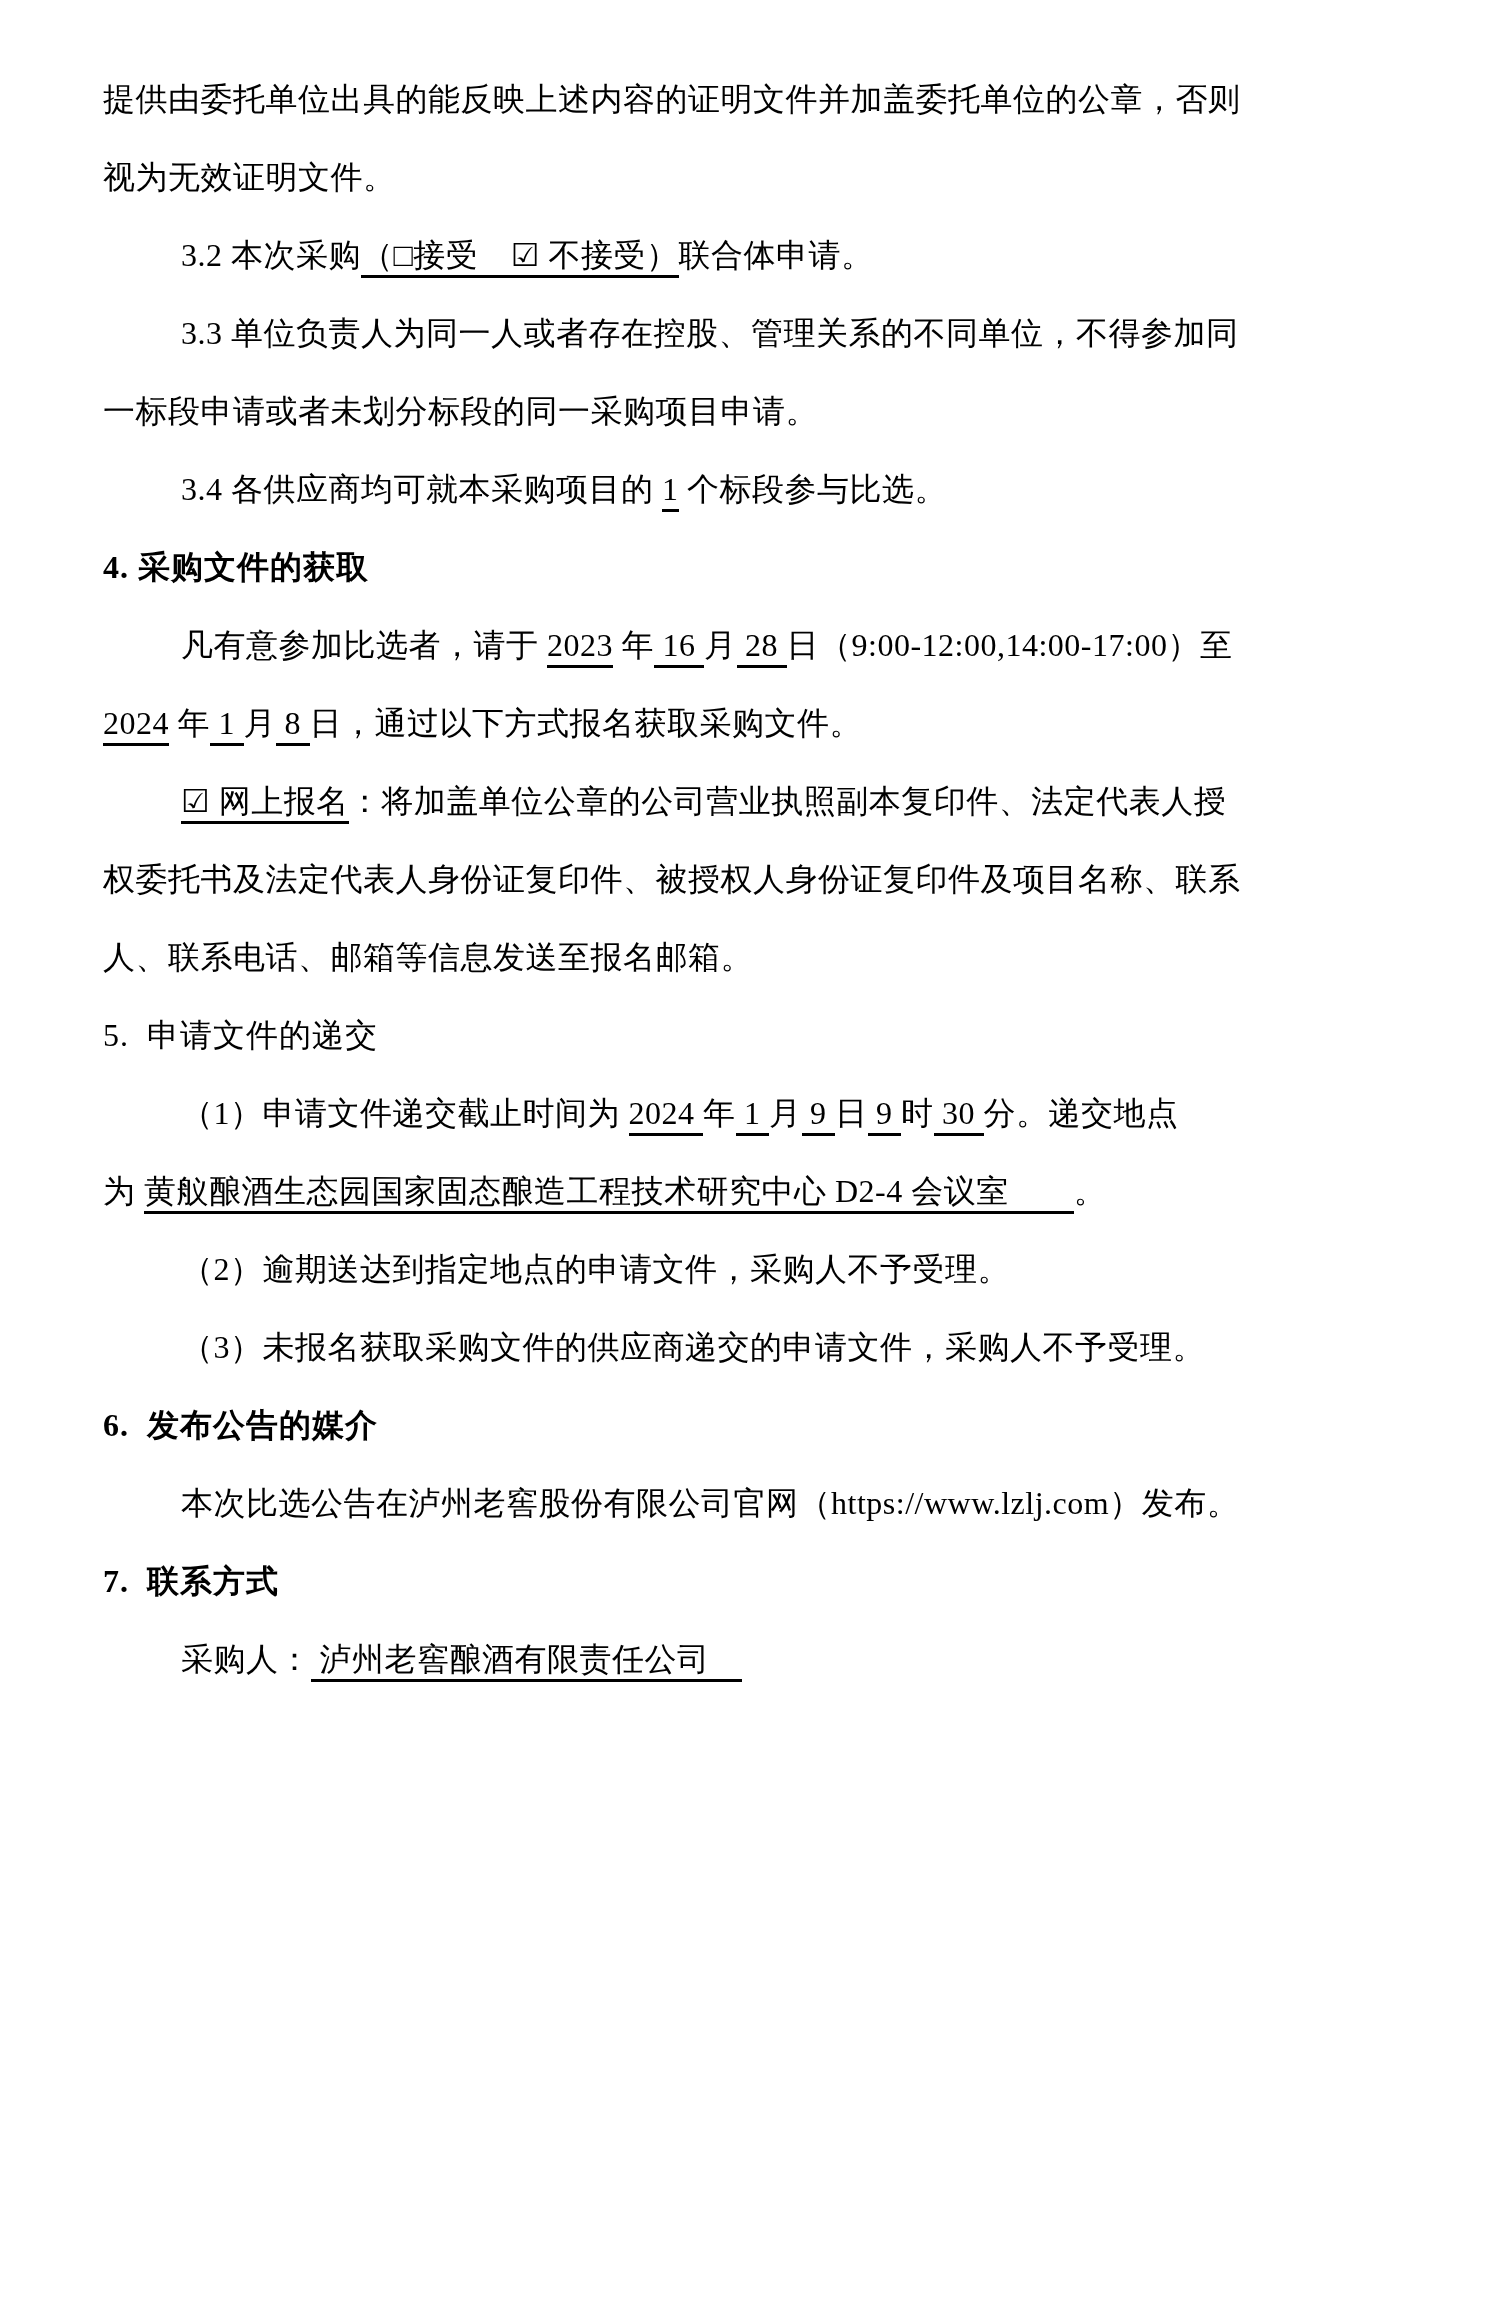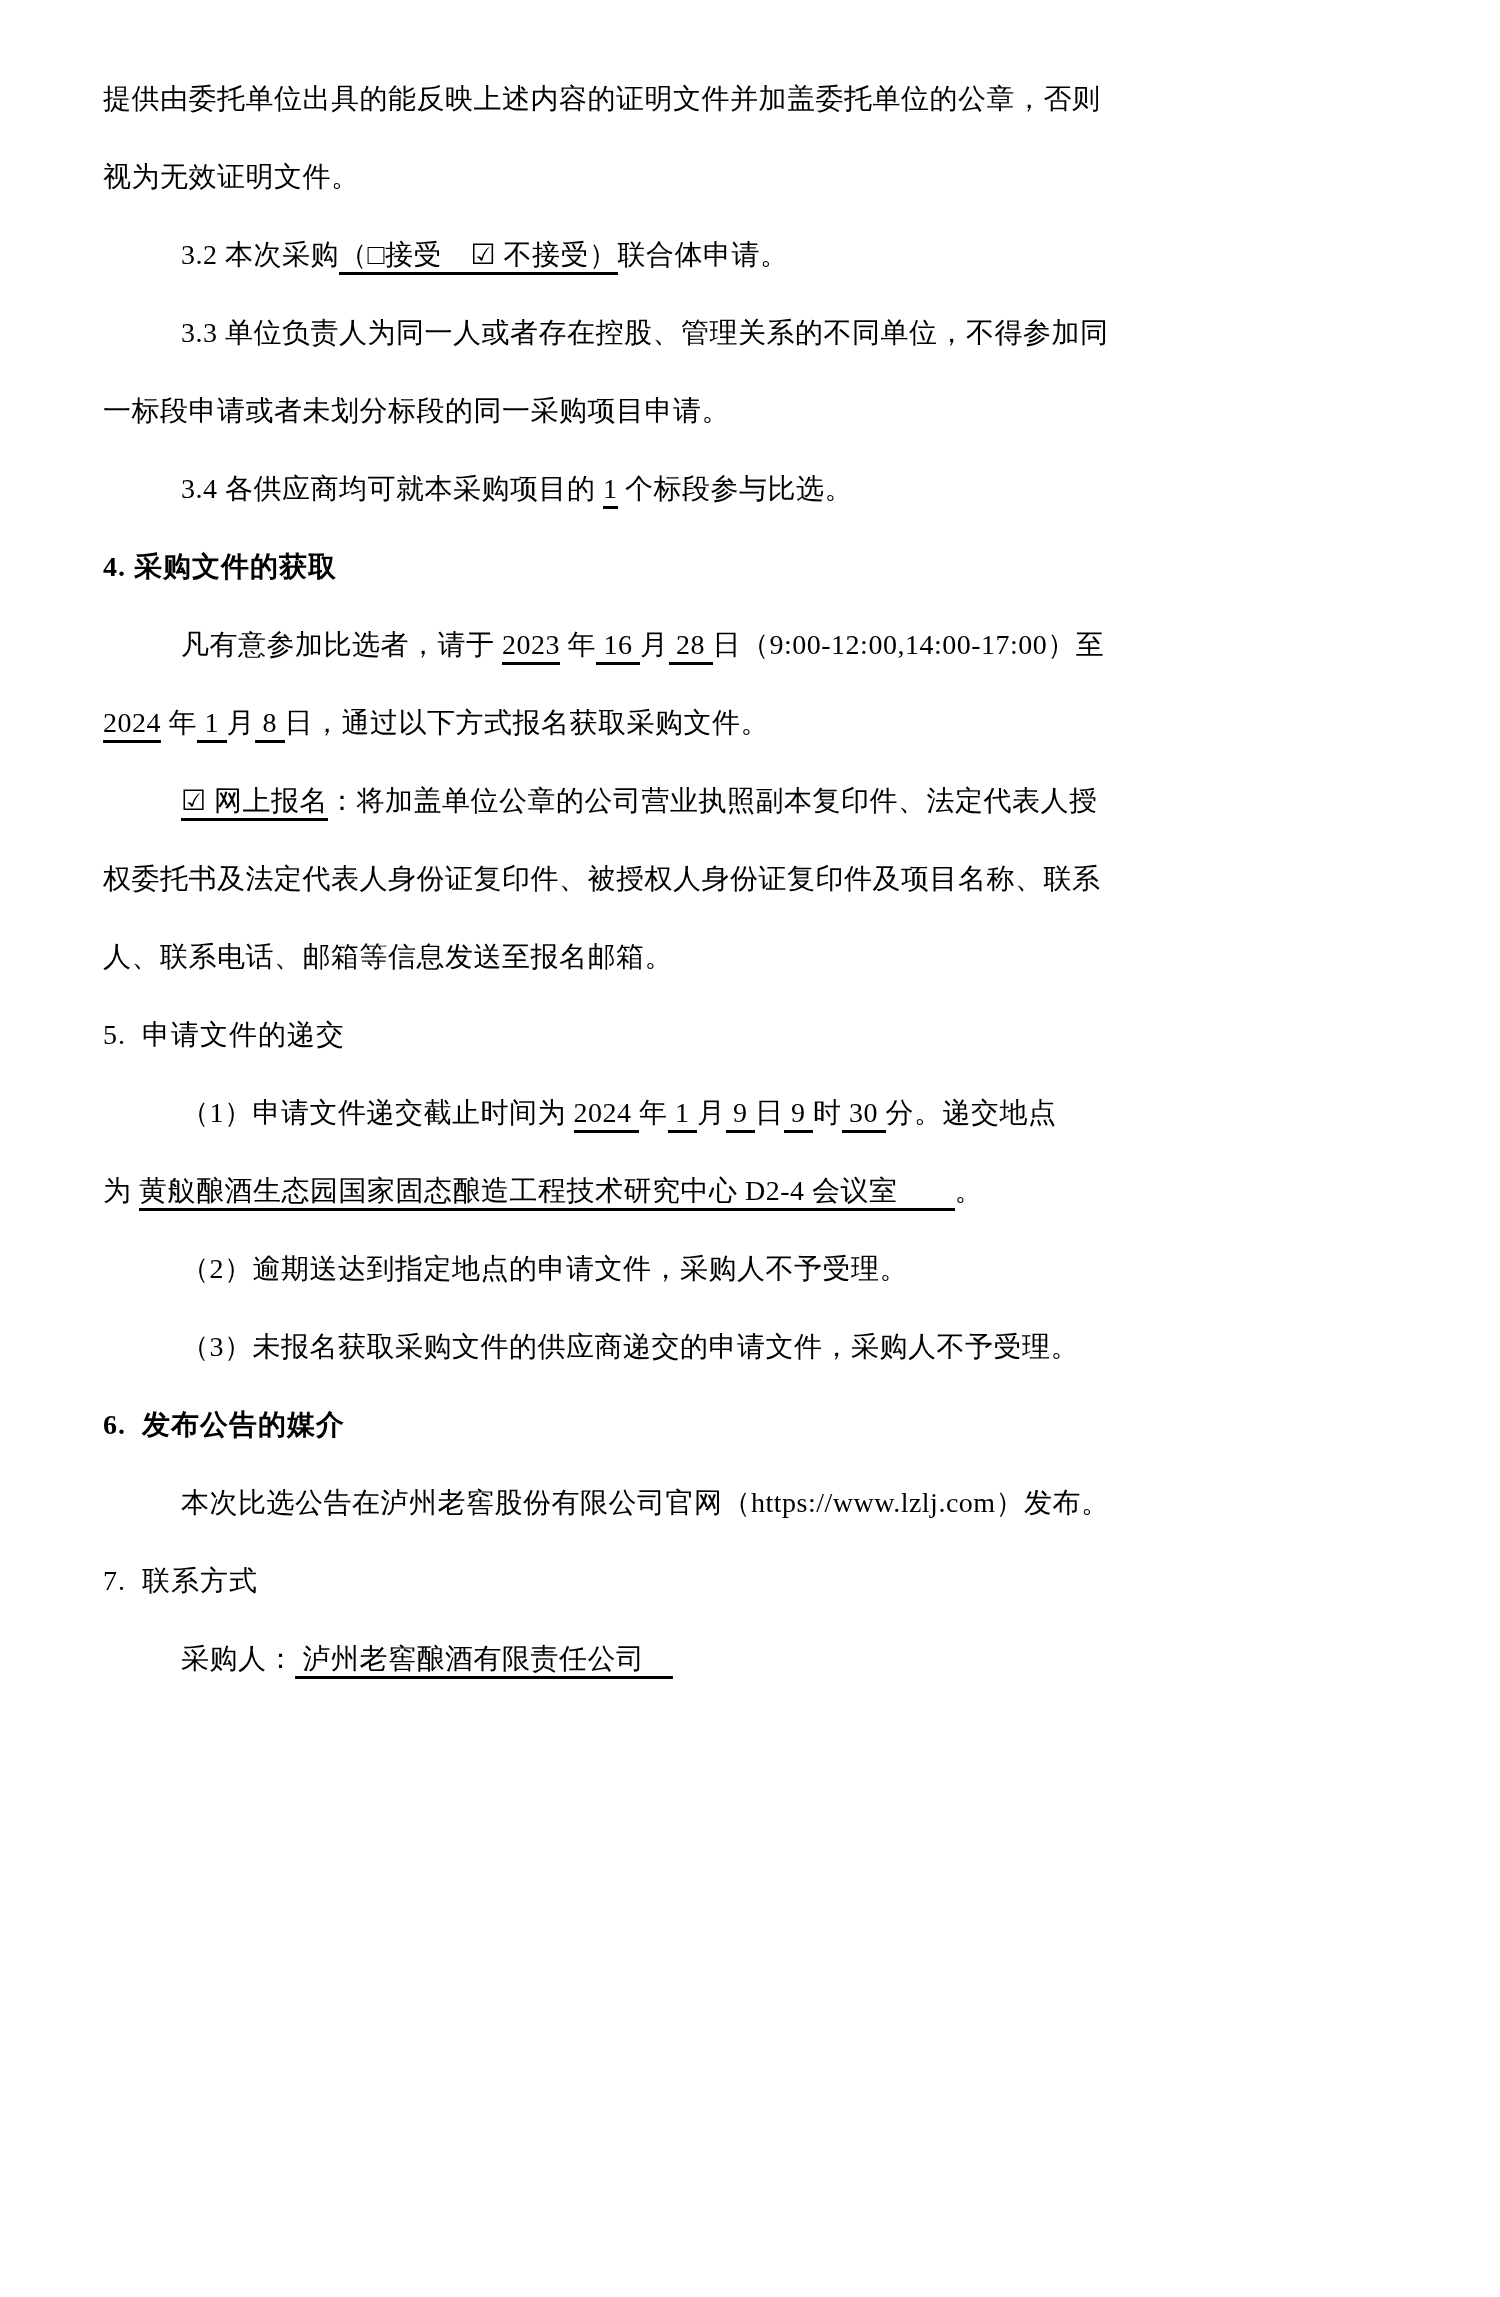--- a/index.html
+++ b/index.html
@@ -10,21 +10,21 @@
   }
   .page {
     box-sizing: border-box;
     width: 1500px; height: 2297px;
     padding: 60px 95px 0 103px;
     overflow: hidden;
     background: #ffffff;
   }
   p.para {
     margin: 0;
-    font-size: 28px;
+    font-size: 32px;
     line-height: 78px;
     letter-spacing: 0.5px;
     white-space: pre-wrap;
   }
   p.indent { padding-left: 78px; }
   p.heading { font-weight: bold; letter-spacing: 1px; }
   span.u {
     border-bottom: 3px solid #000000;
     padding-bottom: 2px;
   }
@@ -46,15 +46,15 @@
     <p class="para indent"><span class="run u">☑</span><span class="run u"> 网上报名</span><span class="run">：将加盖单位公章的公司营业执照副本复印件、法定代表人授</span></p>
     <p class="para body"><span class="run">权委托书及法定代表人身份证复印件、被授权人身份证复印件及项目名称、联系</span></p>
     <p class="para body"><span class="run">人、联系电话、邮箱等信息发送至报名邮箱。</span></p>
     <p class="para heading"><span class="run" style="font-weight: normal;">5.  申请文件的递交</span></p>
     <p class="para indent"><span class="run">（1）申请文件递交截止时间为 </span><span class="run u">2024 </span><span class="run">年</span><span class="run u"> 1 </span><span class="run">月</span><span class="run u"> 9 </span><span class="run">日</span><span class="run u"> 9 </span><span class="run">时</span><span class="run u"> 30 </span><span class="run">分。递交地点</span></p>
     <p class="para body"><span class="run">为 </span><span class="run u">黄舣酿酒生态园国家固态酿造工程技术研究中心 D2-4 会议室　　</span><span class="run">。</span></p>
     <p class="para indent"><span class="run">（2）逾期送达到指定地点的申请文件，采购人不予受理。</span></p>
     <p class="para indent"><span class="run">（3）未报名获取采购文件的供应商递交的申请文件，采购人不予受理。</span></p>
     <p class="para heading"><span class="run" style="font-weight: bold;">6.  发布公告的媒介</span></p>
     <p class="para indent"><span class="run">本次比选公告在泸州老窖股份有限公司官网（https://www.lzlj.com）发布。</span></p>
-    <p class="para heading"><span class="run" style="font-weight: normal;">7.  联系方式</span></p>
+    <p class="para heading"><span class="run" style="font-weight: bold;">7.  联系方式</span></p>
     <p class="para indent"><span class="run">采购人：</span><span class="run u"> 泸州老窖酿酒有限责任公司　</span></p>
   </div>
 
 </body></html>

